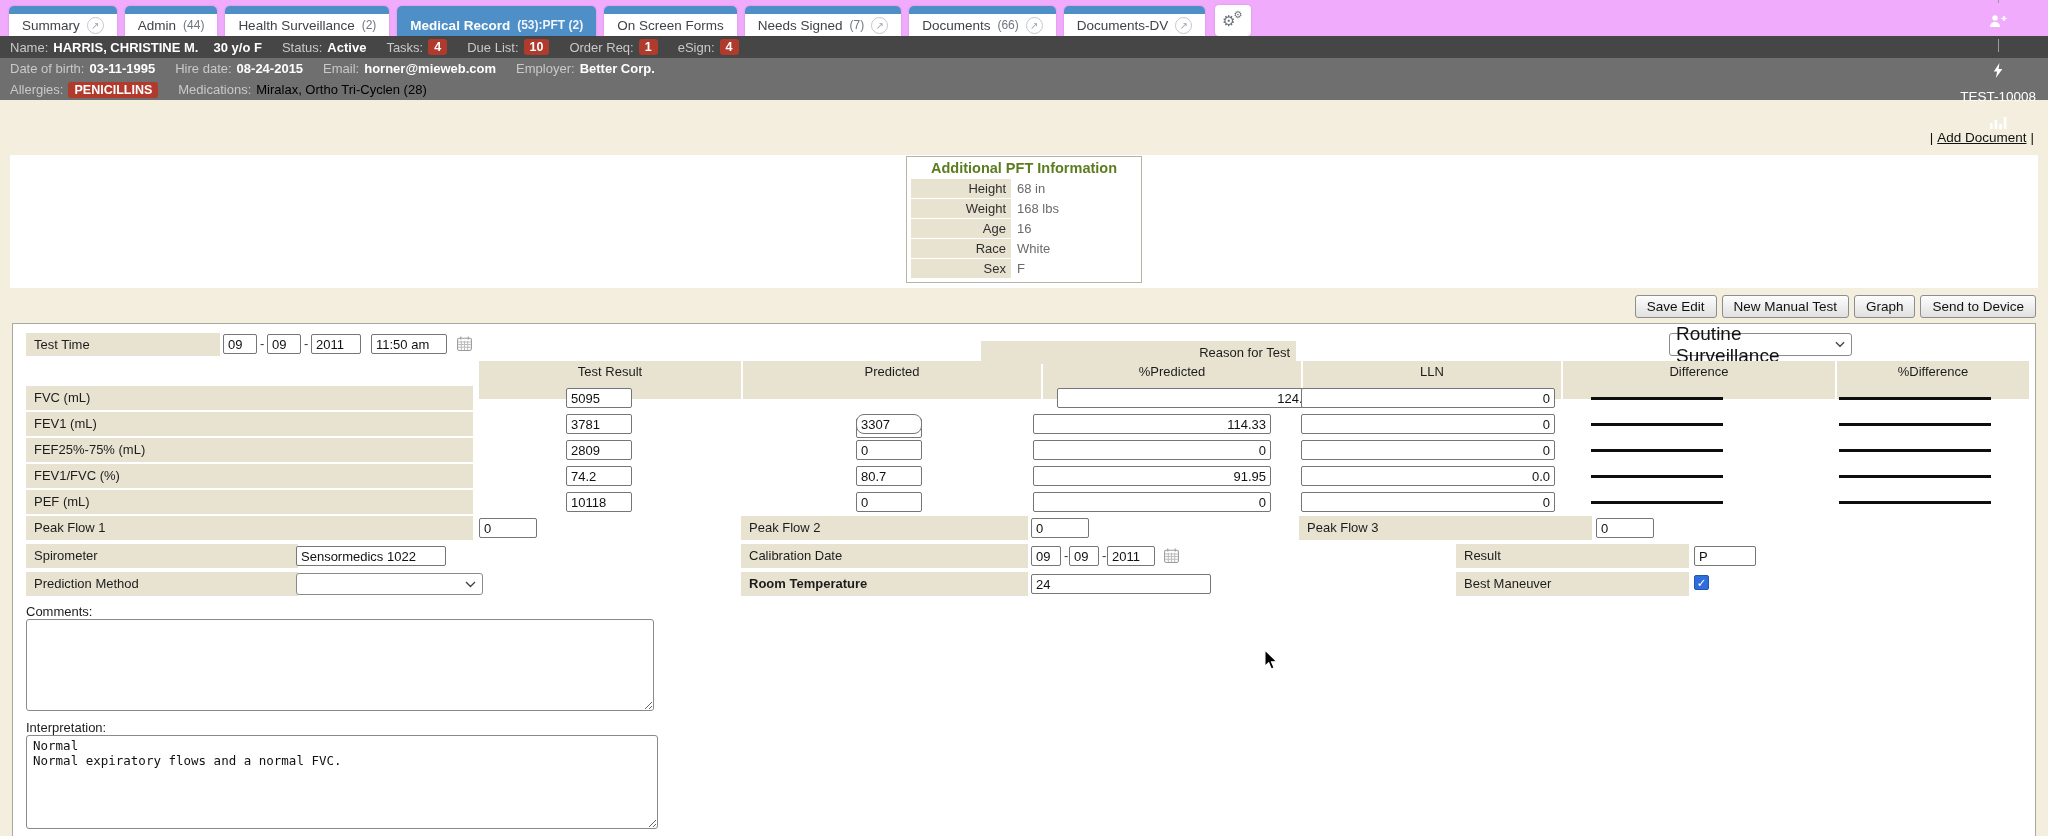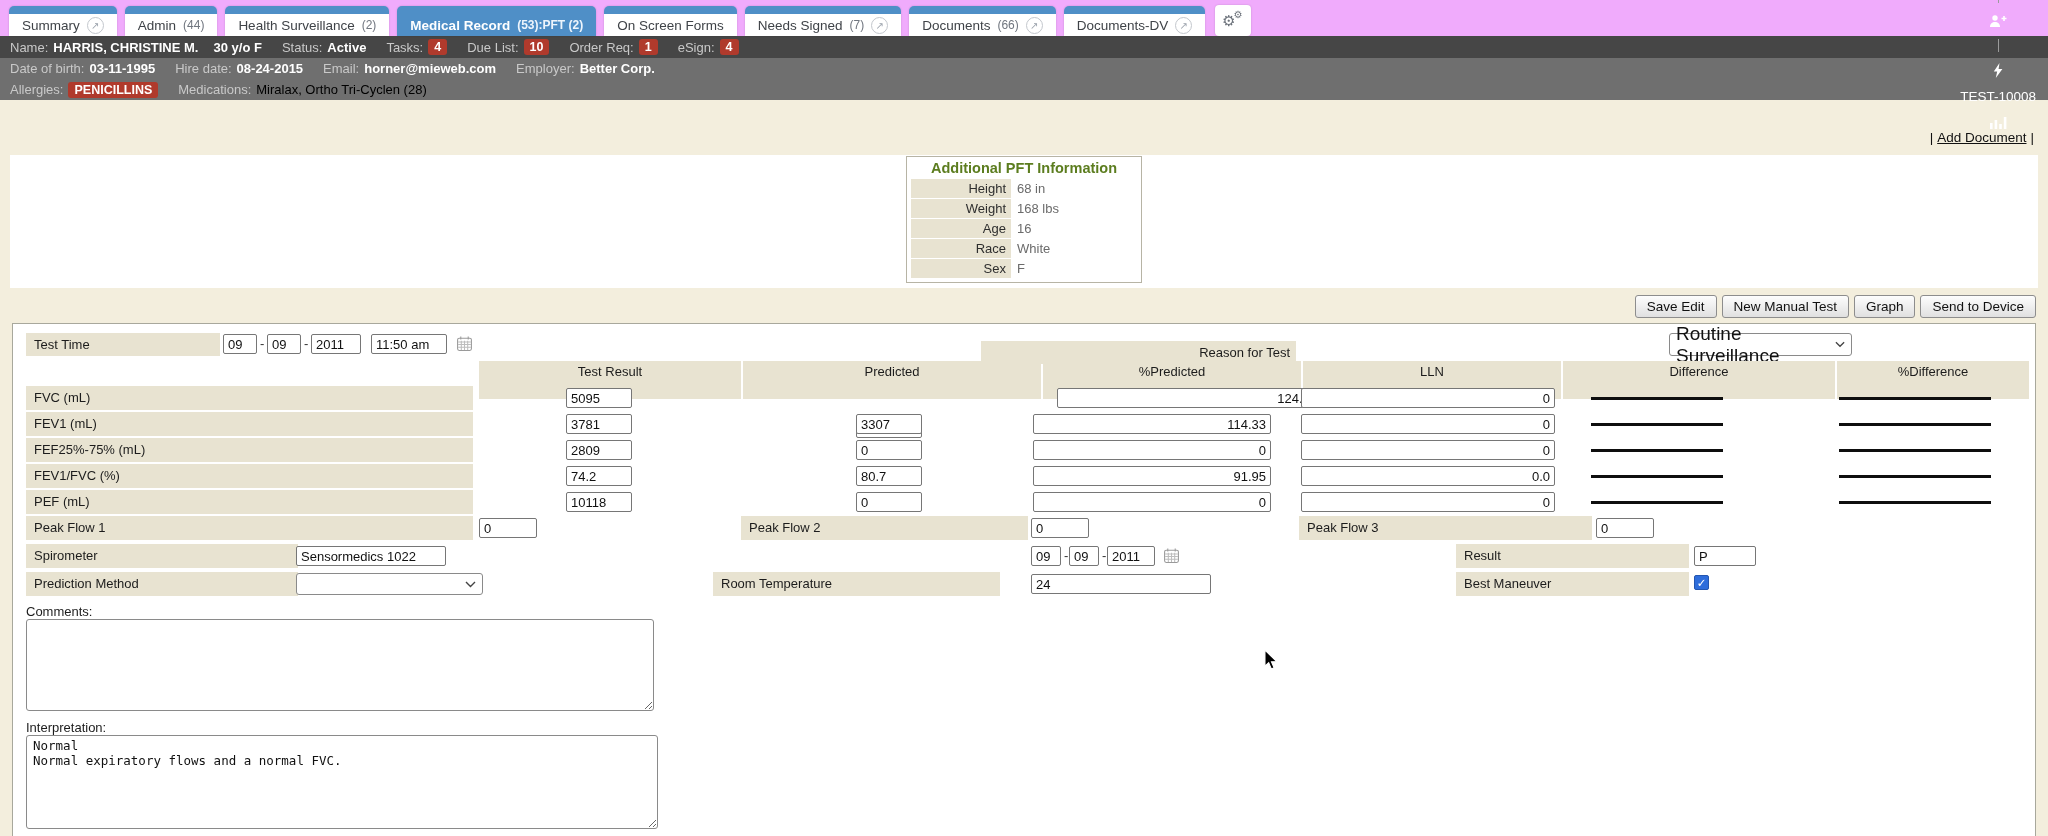--- a/index.html
+++ b/index.html
@@ -285,21 +285,21 @@
       <input class="finput" style="left: 553px; top: 3px; width: 66px;" value="5095">
       <input class="finput" style="left: 843px; top: 9px; width: 66px; margin-top: 24px;" value="4097">
       <input class="finput num-r" style="left: 1044px; top: 3px; width: 265px;" value="124.36">
       <input class="finput num-r" style="left: 1288px; top: 3px; width: 254px;" value="0">
       <div class="hline" style="left:1578px;top:12px;width:132px;"></div>
       <div class="hline" style="left:1826px;top:12px;width:152px;"></div>
     </div>
     <div class="mrow" style="top:87px;">
       <div class="fcell" style="left:13px;width:447px;">FEV1 (mL)</div>
       <input class="finput" style="left: 553px; top: 3px; width: 66px;" value="3781">
-      <input class="finput" style="left: 843px; top: 3px; width: 66px;" value="3307">
+      <input class="finput" style="left: 843px; top: 3px; width: 66px; border-radius: 8px;" value="3307">
       <input class="finput num-r" style="left: 1020px; top: 3px; width: 238px;" value="114.33">
       <input class="finput num-r" style="left: 1288px; top: 3px; width: 254px;" value="0">
       <div class="hline" style="left:1578px;top:12px;width:132px;"></div>
       <div class="hline" style="left:1826px;top:12px;width:152px;"></div>
     </div>
     <div class="mrow" style="top:113px;">
       <div class="fcell" style="left:13px;width:447px;">FEF25%-75% (mL)</div>
       <input class="finput" style="left: 553px; top: 3px; width: 66px;" value="2809">
       <input class="finput" style="left: 843px; top: 3px; width: 66px;" value="0">
       <input class="finput num-r" style="left: 1020px; top: 3px; width: 238px;" value="0">
@@ -331,20 +331,21 @@
       <input class="finput" style="left: 466px; top: 3px; width: 58px;" value="0">
       <div class="fcell" style="left:728px;width:287px;">Peak Flow 2</div>
       <input class="finput" style="left: 1018px; top: 3px; width: 58px;" value="0">
       <div class="fcell" style="left:1286px;width:293px;">Peak Flow 3</div>
       <input class="finput" style="left: 1583px; top: 3px; width: 58px;" value="0">
     </div>
 
     <div class="mrow" style="top:219px;">
       <div class="fcell" style="left:13px;width:272px;">Spirometer</div>
       <input class="finput" style="left: 283px; top: 3px; width: 150px;" value="Sensormedics 1022">
+      <div class="fcell" style="left:728px;width:287px;">Calibration Date</div>
       <input class="finput" style="left: 1018px; top: 3px; width: 30px;" value="09">
       <span class="dash" style="left:1051px;top:5px;">-</span>
       <input class="finput" style="left: 1056px; top: 3px; width: 30px;" value="09">
       <span class="dash" style="left:1089px;top:5px;">-</span>
       <input class="finput" style="left: 1094px; top: 3px; width: 48px;" value="2011">
       <span class="cal" style="left:1150px;top:4px;">
         <svg width="17" height="17" viewBox="0 0 16 16">
             <rect x="1.5" y="3" width="13" height="11.5" rx="1.5" fill="#fff" stroke="#9a9a9a"></rect>
             <line x1="4.5" y1="1.5" x2="4.5" y2="4.2" stroke="#9a9a9a"></line>
             <line x1="11.5" y1="1.5" x2="11.5" y2="4.2" stroke="#9a9a9a"></line>
@@ -356,21 +357,21 @@
     </div>
 
     <div class="mrow" style="top:247px;">
       <div class="fcell" style="left:13px;width:272px;">Prediction Method</div>
       <div class="selectbox" style="left:283px;top:2px;width:187px;height:22px;">
         <span></span>
         <svg width="11" height="7" viewBox="0 0 11 7">
             <polyline points="1,1 5.5,5.5 10,1" fill="none" stroke="#444" stroke-width="1.4"></polyline>
           </svg>
       </div>
-      <div class="fcell" style="left:700px;width:287px;">Room Temperature</div>
+      <div class="fcell" style="left:728px;width:287px;font-weight:bold;">Room Temperature</div>
       <input class="finput" style="left: 1018px; top: 3px; width: 180px;" value="24">
       <div class="fcell" style="left:1443px;width:233px;">Best Maneuver</div>
       <div class="checkbox" style="left:1681px;top:4px;">
         <span>✓</span>
       </div>
     </div>
 
     <div class="ta-label" style="left:13px;top:280px;">Comments:</div>
     <textarea class="ta" style="left: 13px; top: 295px; width: 628px; height: 92px;"></textarea>
 

